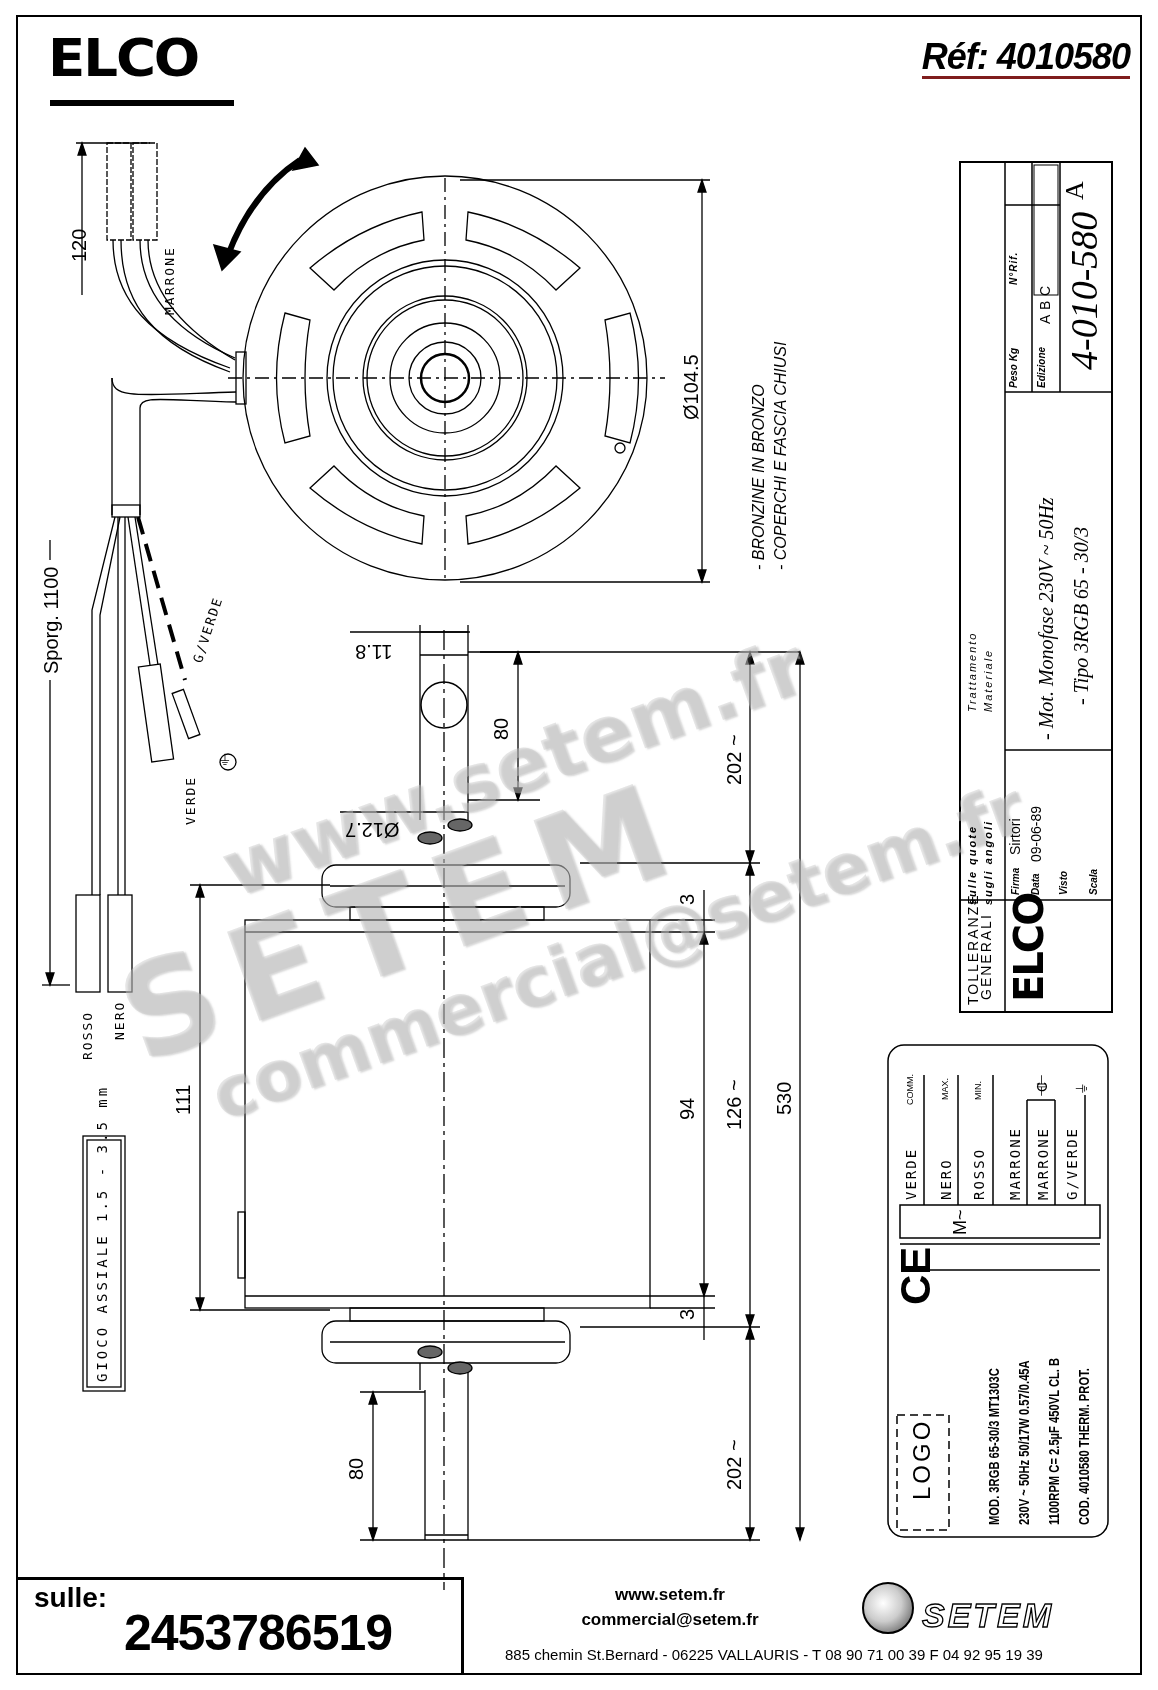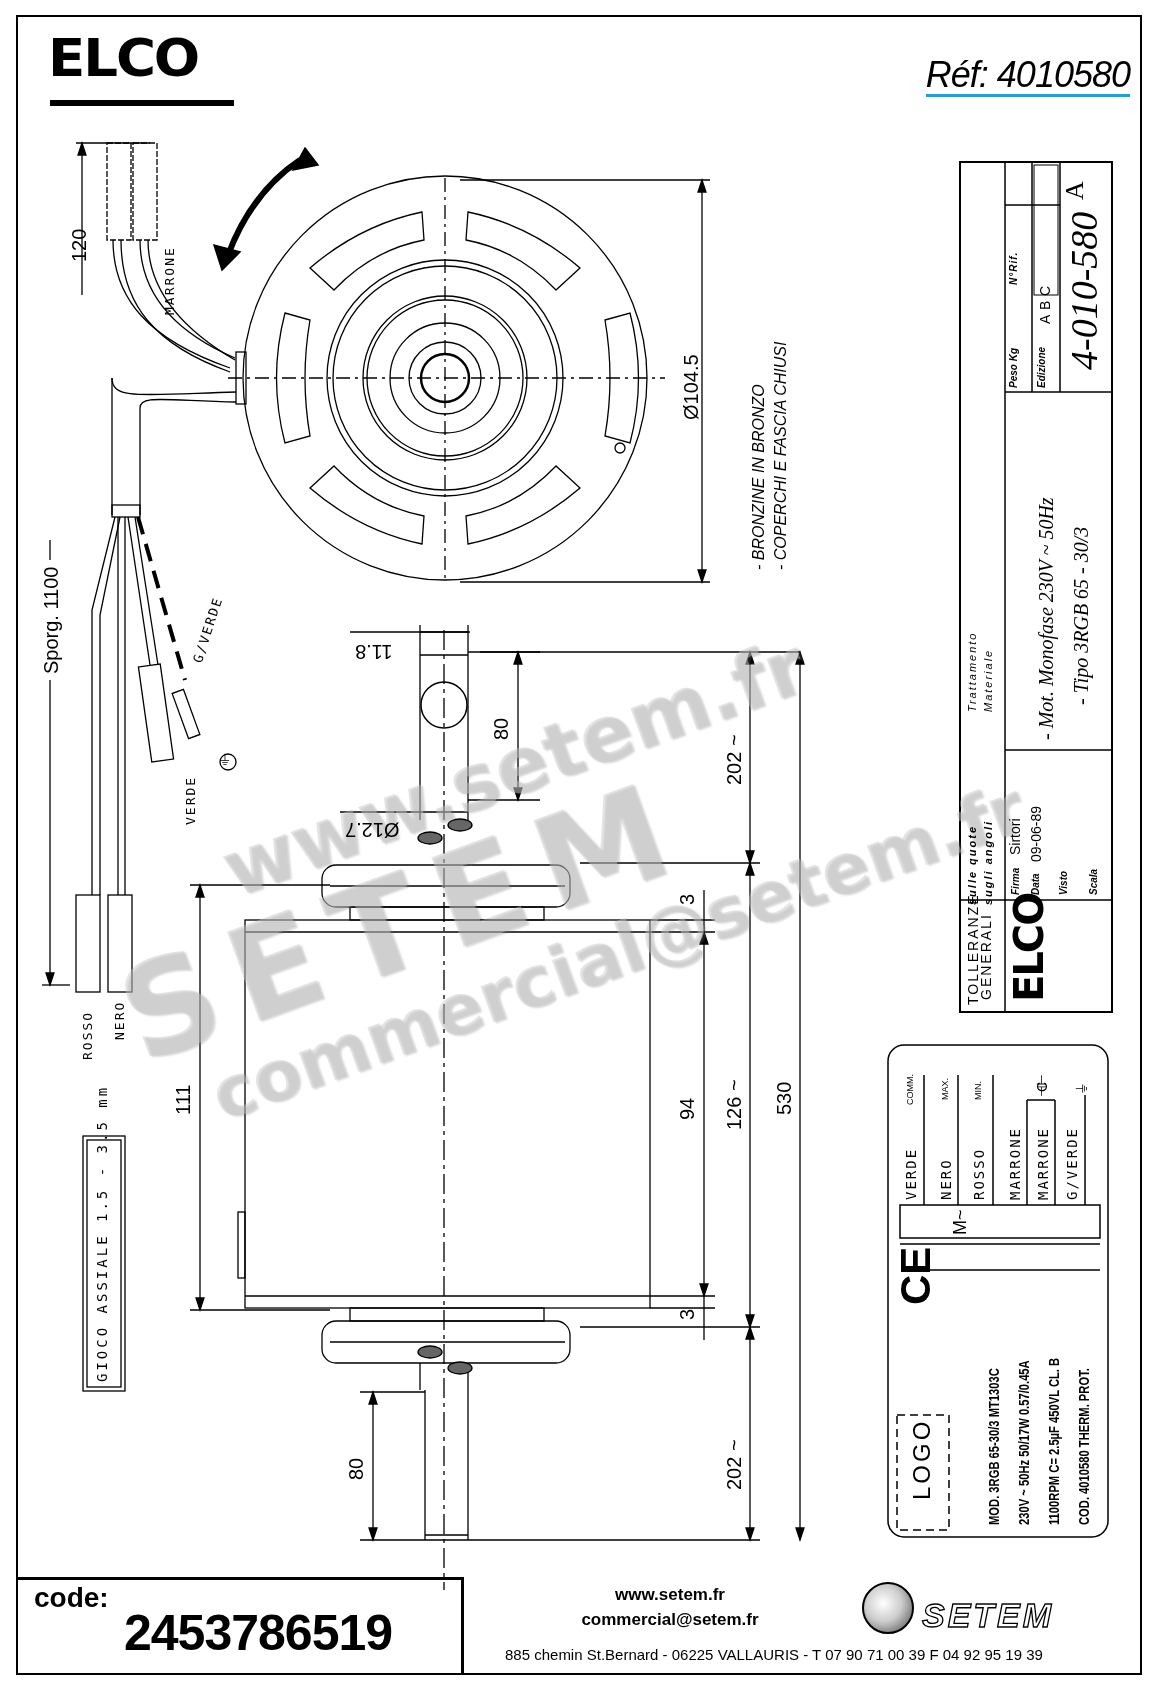--- a/index.html
+++ b/index.html
@@ -1,21 +1,21 @@
 <!DOCTYPE html>
 <html><head>
 <meta charset="utf-8">
 <style>
   html,body{margin:0;padding:0;background:#fff;}
   body{width:1158px;height:1690px;position:relative;overflow:hidden;font-family:"Liberation Sans",sans-serif;color:#000;}
   .frame{position:absolute;left:16px;top:15px;width:1126px;height:1660px;border:2px solid #000;box-sizing:border-box;}
   .abs{position:absolute;}
   .logo{left:48px;top:32px;font-family:"DejaVu Sans",sans-serif;font-weight:900;font-size:52px;letter-spacing:-2px;transform:scaleX(1.05);transform-origin:left;line-height:1;}
   .logo-bar{left:50px;top:100px;width:184px;height:6px;background:#000;}
-  .ref{right:28px;top:56px;font-size:36px;font-weight:normal;font-style:italic;letter-spacing:-1px;border-bottom:3px solid #0ea5e9;line-height:1.05;}
+  .ref{right:28px;top:38px;font-size:36px;font-weight:bold;font-style:italic;letter-spacing:-1px;border-bottom:3px solid #7f1d1d;line-height:1.05;}
   svg{position:absolute;left:0;top:0;}
   .vtext{position:absolute;transform-origin:left top;white-space:nowrap;}
   .rot-90{transform:rotate(-90deg);}
   .dim{font-size:20px;}
   .wire{font-family:"DejaVu Sans Mono",monospace;font-size:13px;letter-spacing:2px;}
   .serif{font-family:"Liberation Serif",serif;font-style:italic;}
   .bottom-code{left:18px;top:1577px;width:446px;height:96px;border-top:3px solid #000;border-right:3px solid #000;box-sizing:border-box;}
   .code-label{left:34px;top:1582px;font-size:28px;font-weight:bold;}
   .code-value{left:124px;top:1604px;font-size:50px;font-weight:bold;letter-spacing:-1px;}
   .contact{left:520px;width:300px;text-align:center;font-size:17px;font-weight:bold;}
@@ -278,19 +278,19 @@
 <div class="abs" style="left:1078px;top:1080px;font-size:14px;transform:rotate(-90deg);">⏚</div>
 <div class="vtext rot-90" style="left:950px;top:1235px;font-size:18px;">M~</div>
 <div class="vtext rot-90" style="left:892px;top:1305px;font-size:42px;font-weight:bold;">CE</div>
 <div class="vtext rot-90" style="left:908px;top:1500px;font-size:24px;letter-spacing:3px;">LOGO</div>
 <div class="vtext rot-90" style="left:986px;top:1525px;font-size:14px;font-weight:bold;transform:rotate(-90deg) scaleX(0.8);">MOD. 3RGB 65-30/3     MT1303C</div>
 <div class="vtext rot-90" style="left:1016px;top:1525px;font-size:14px;font-weight:bold;transform:rotate(-90deg) scaleX(0.8);">230V ~  50Hz  50/17W  0.57/0.45A</div>
 <div class="vtext rot-90" style="left:1046px;top:1525px;font-size:14px;font-weight:bold;transform:rotate(-90deg) scaleX(0.8);">1100RPM  C= 2.5µF  450VL  CL. B</div>
 <div class="vtext rot-90" style="left:1076px;top:1525px;font-size:14px;font-weight:bold;transform:rotate(-90deg) scaleX(0.8);">COD. 4010580     THERM. PROT.</div>
 
 <div class="abs bottom-code"></div>
-<div class="abs code-label">code:</div>
+<div class="abs code-label">sulle:</div>
 <div class="abs code-value">2453786519</div>
 <div class="abs contact" style="top:1585px;">www.setem.fr</div>
 <div class="abs contact" style="top:1610px;">commercial@setem.fr</div>
-<div class="abs address">885 chemin St.Bernard  -  06225 VALLAURIS  -  T 07 90 71 00 39   F 04 92 95 19 39</div>
+<div class="abs address">885 chemin St.Bernard  -  06225 VALLAURIS  -  T 08 90 71 00 39   F 04 92 95 19 39</div>
 <div class="abs" style="left:862px;top:1582px;width:48px;height:48px;border-radius:50%;border:2px solid #000;background:radial-gradient(circle at 40% 40%,#fff 0%,#ccc 45%,#444 100%);"></div>
 <div class="abs setem-word">SETEM</div>
 
 </body></html>

